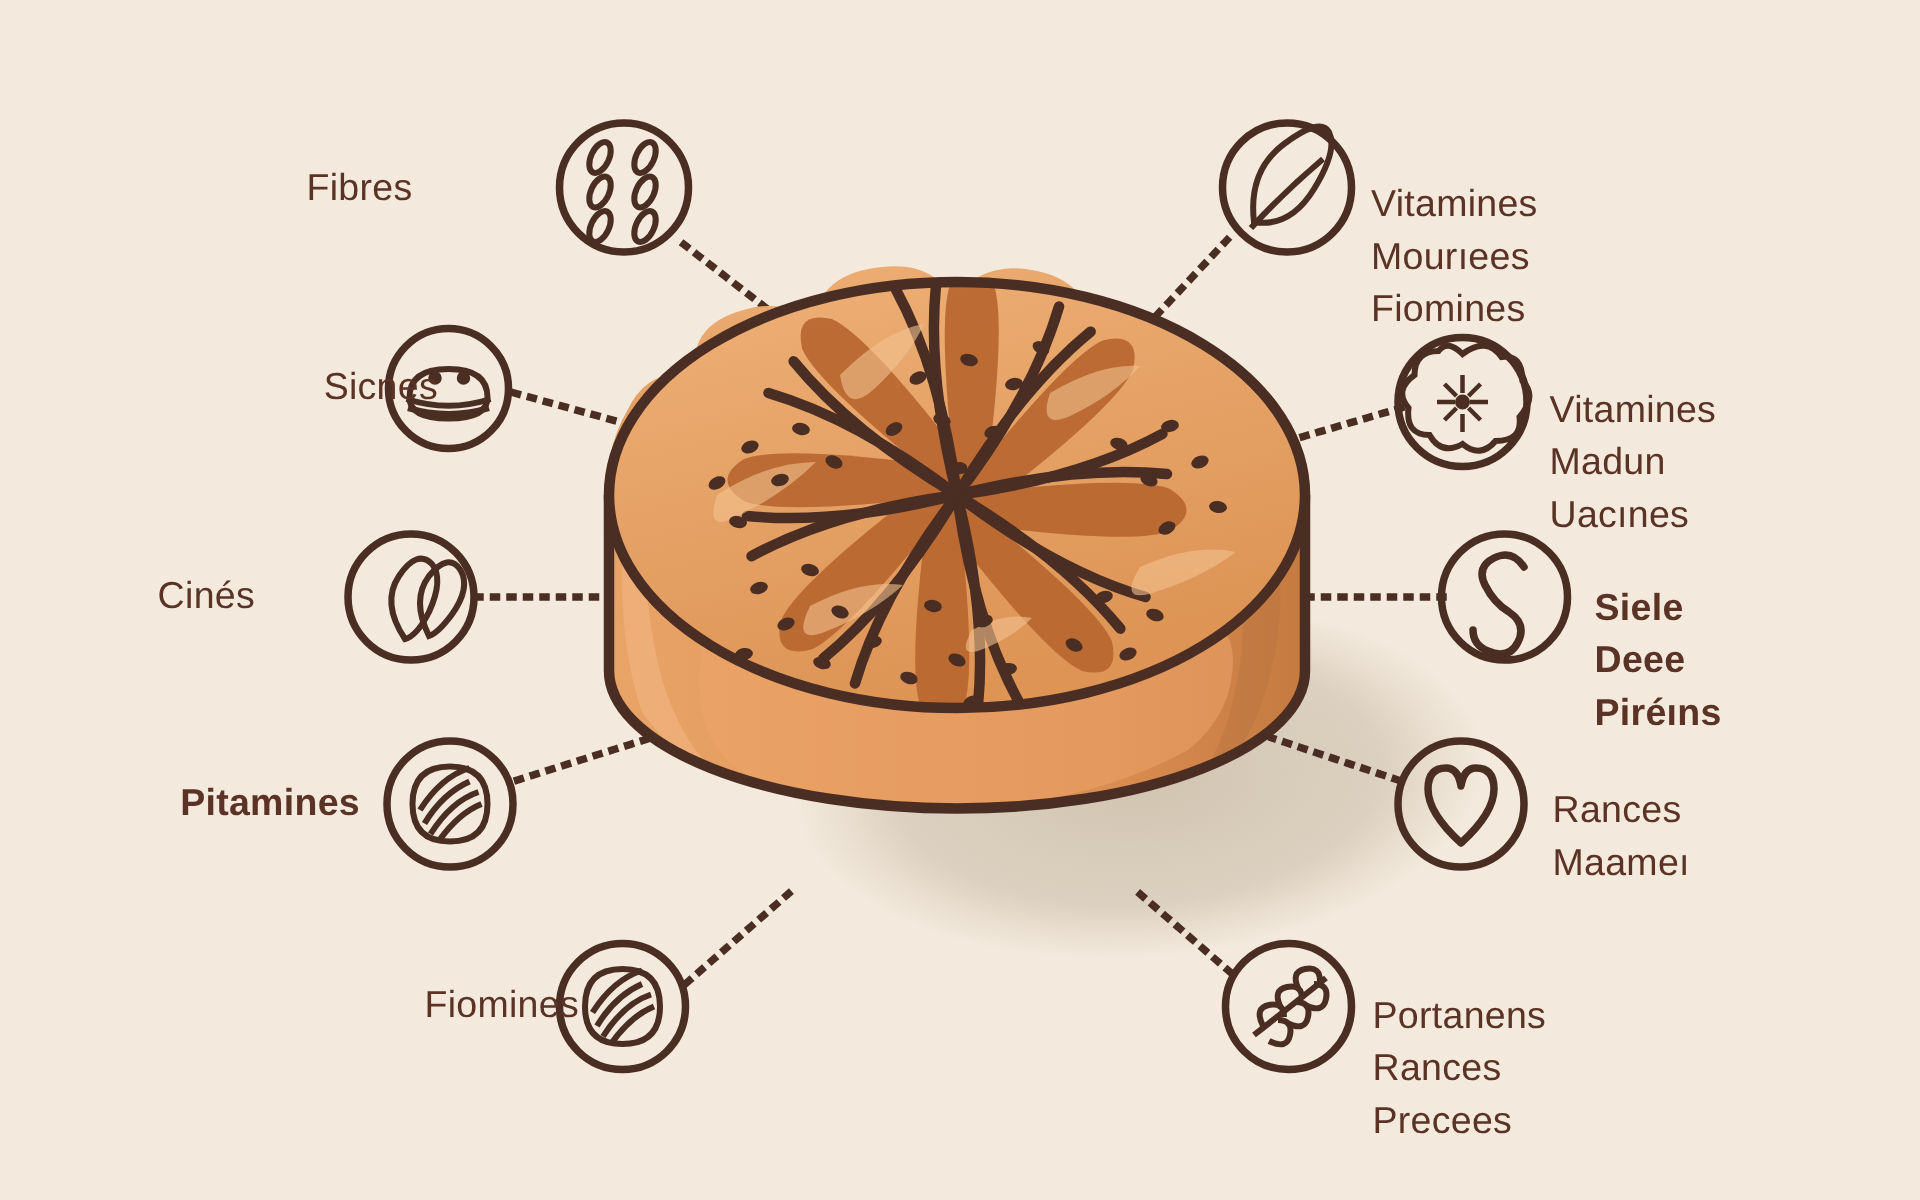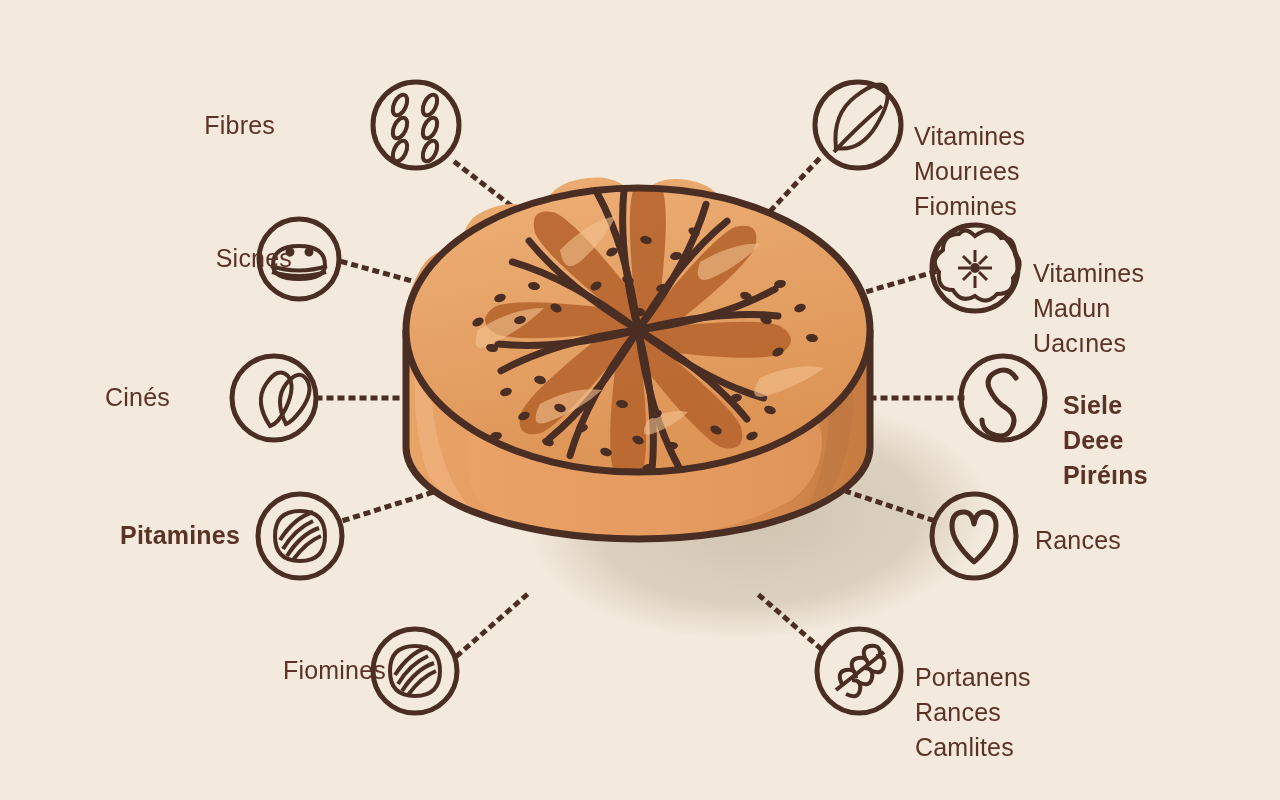--- a/index.html
+++ b/index.html
@@ -321,21 +321,22 @@
   </div>
 
   <div class="label right" style="left:1063px; top:352px;font-weight:bold;">
     <span class="ln">Siele</span>
     <span class="ln">Deee</span>
     <span class="ln">Piréıns</span>
   </div>
 
   <div class="label right" style="left:1035px; top:487px;">
     <span class="ln">Rances</span>
+    <span class="ln">Maameı</span>
   </div>
 
   <div class="label right" style="left:915px; top:624px;">
     <span class="ln">Portanens</span>
     <span class="ln">Rances</span>
-    <span class="ln">Camlites</span>
+    <span class="ln">Precees</span>
   </div>
 
 </div>
 
 </body></html>

